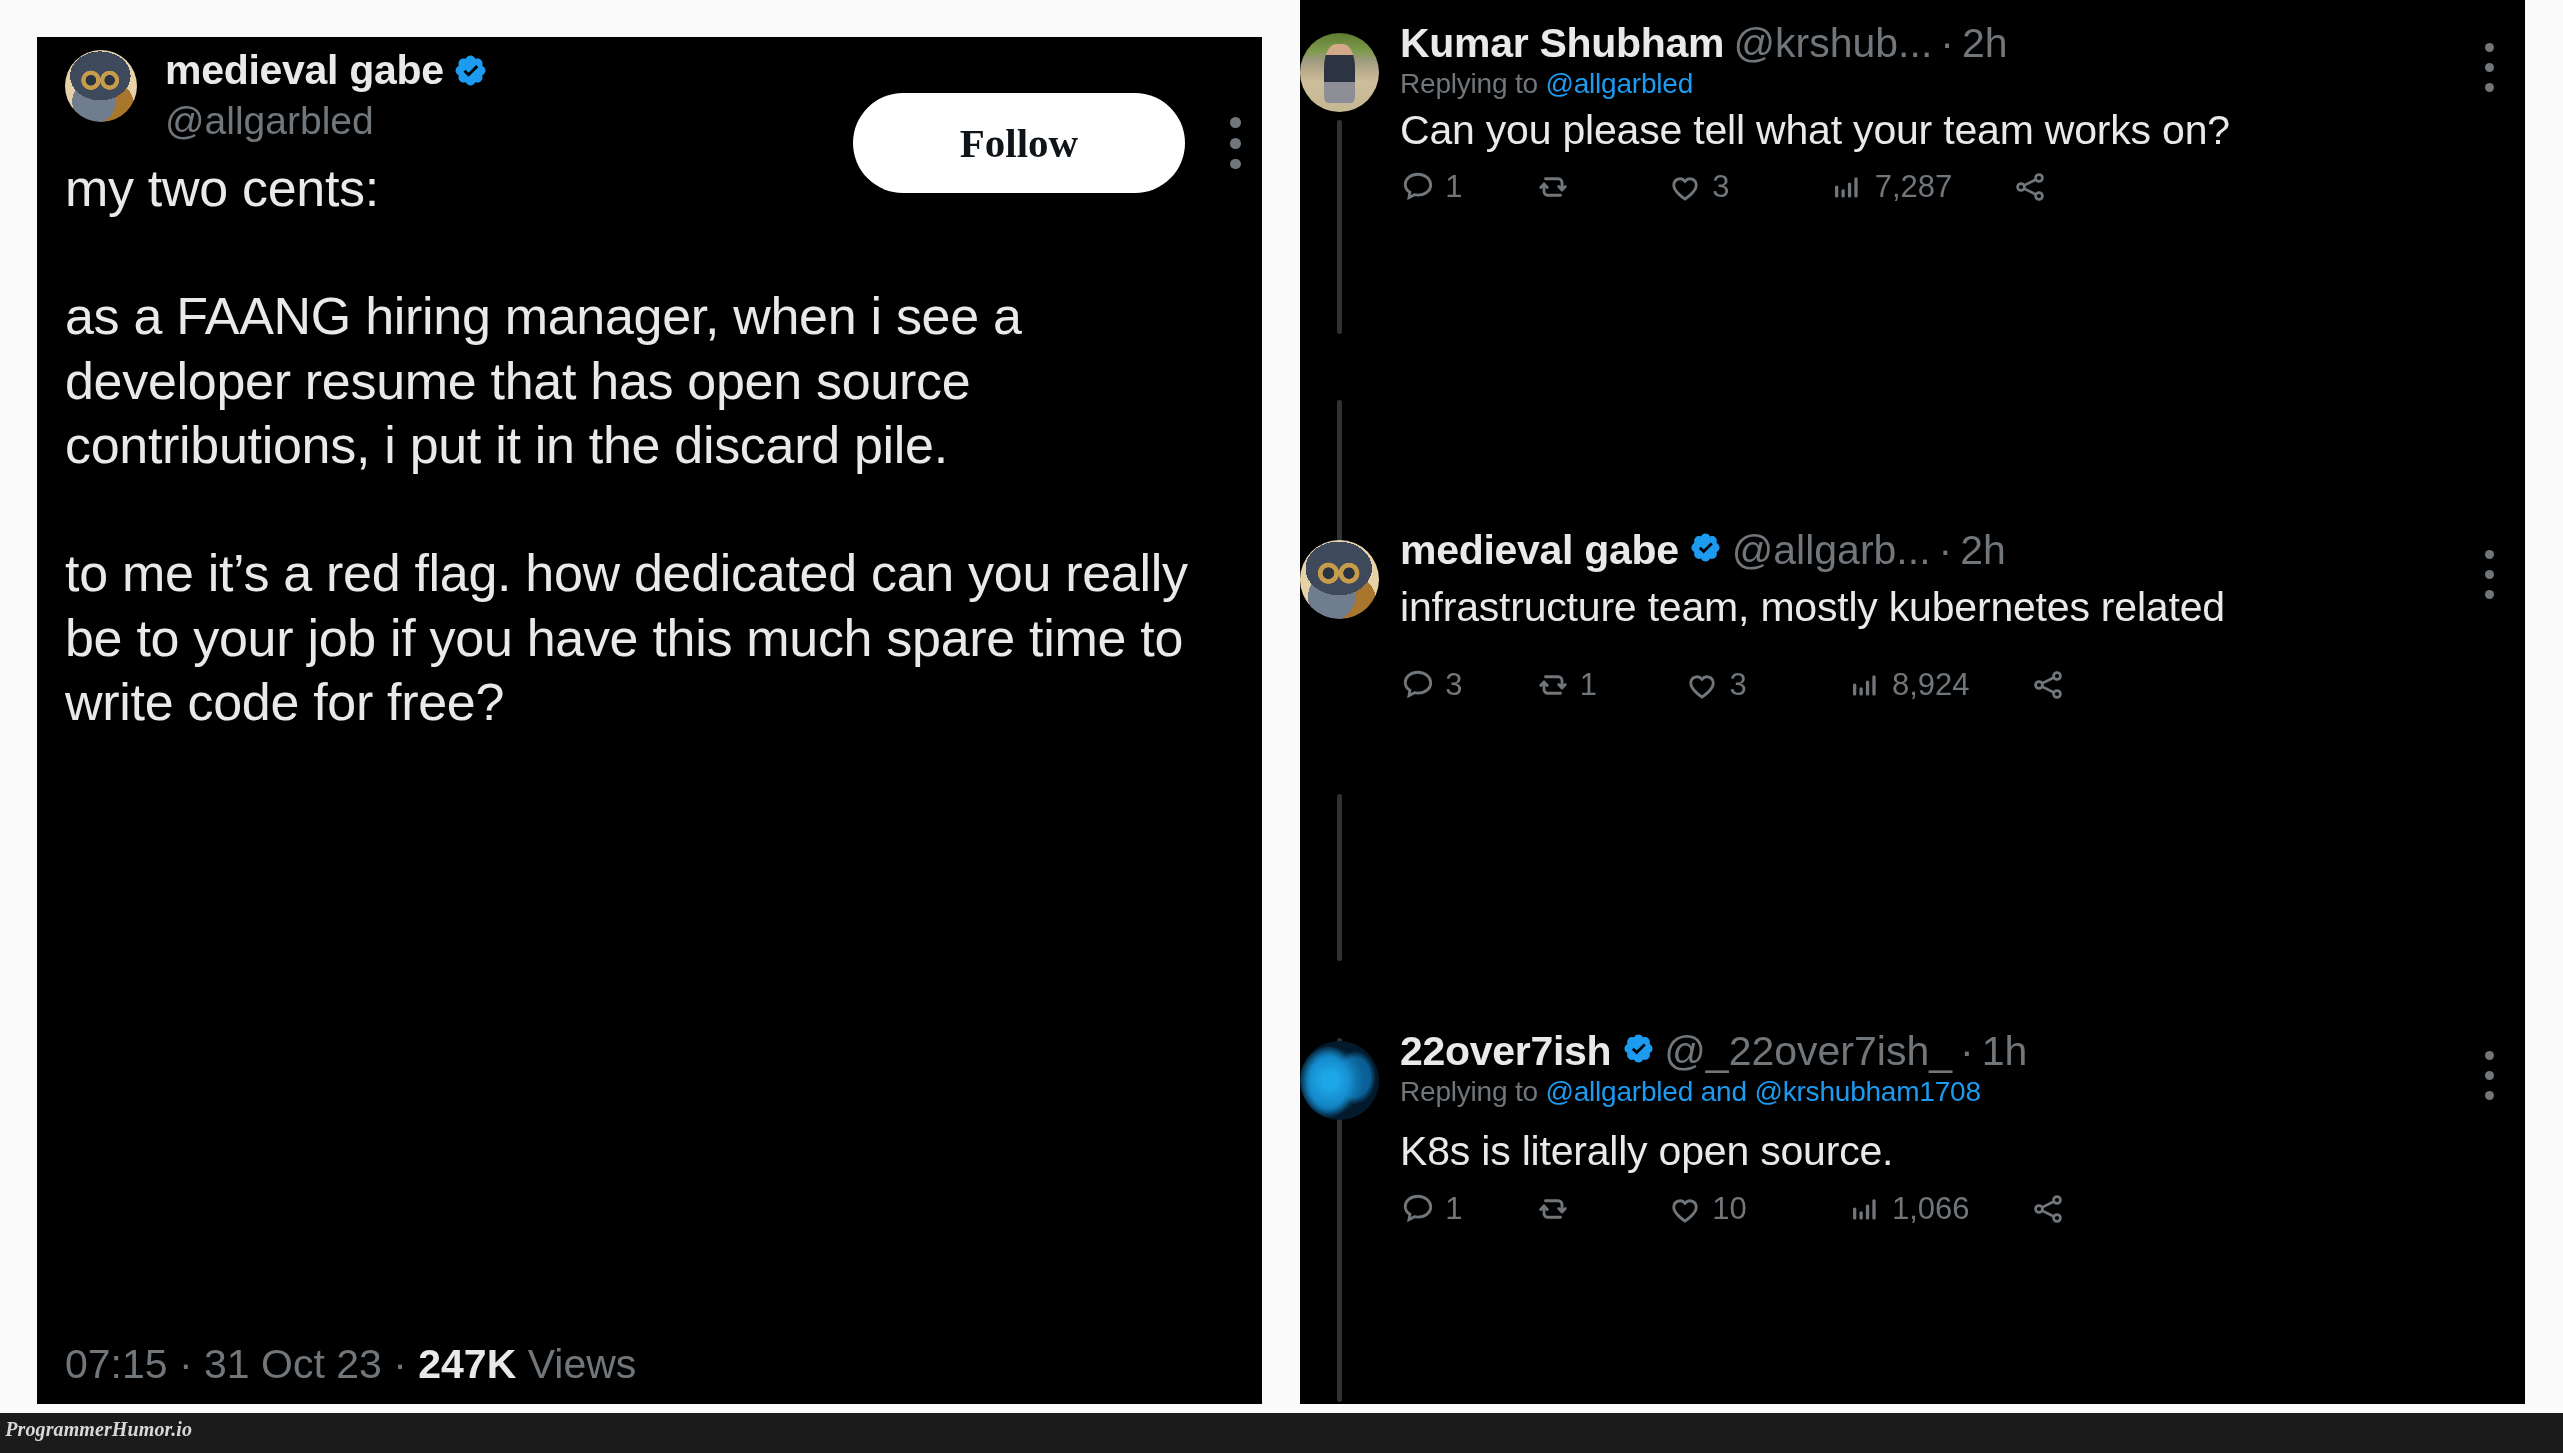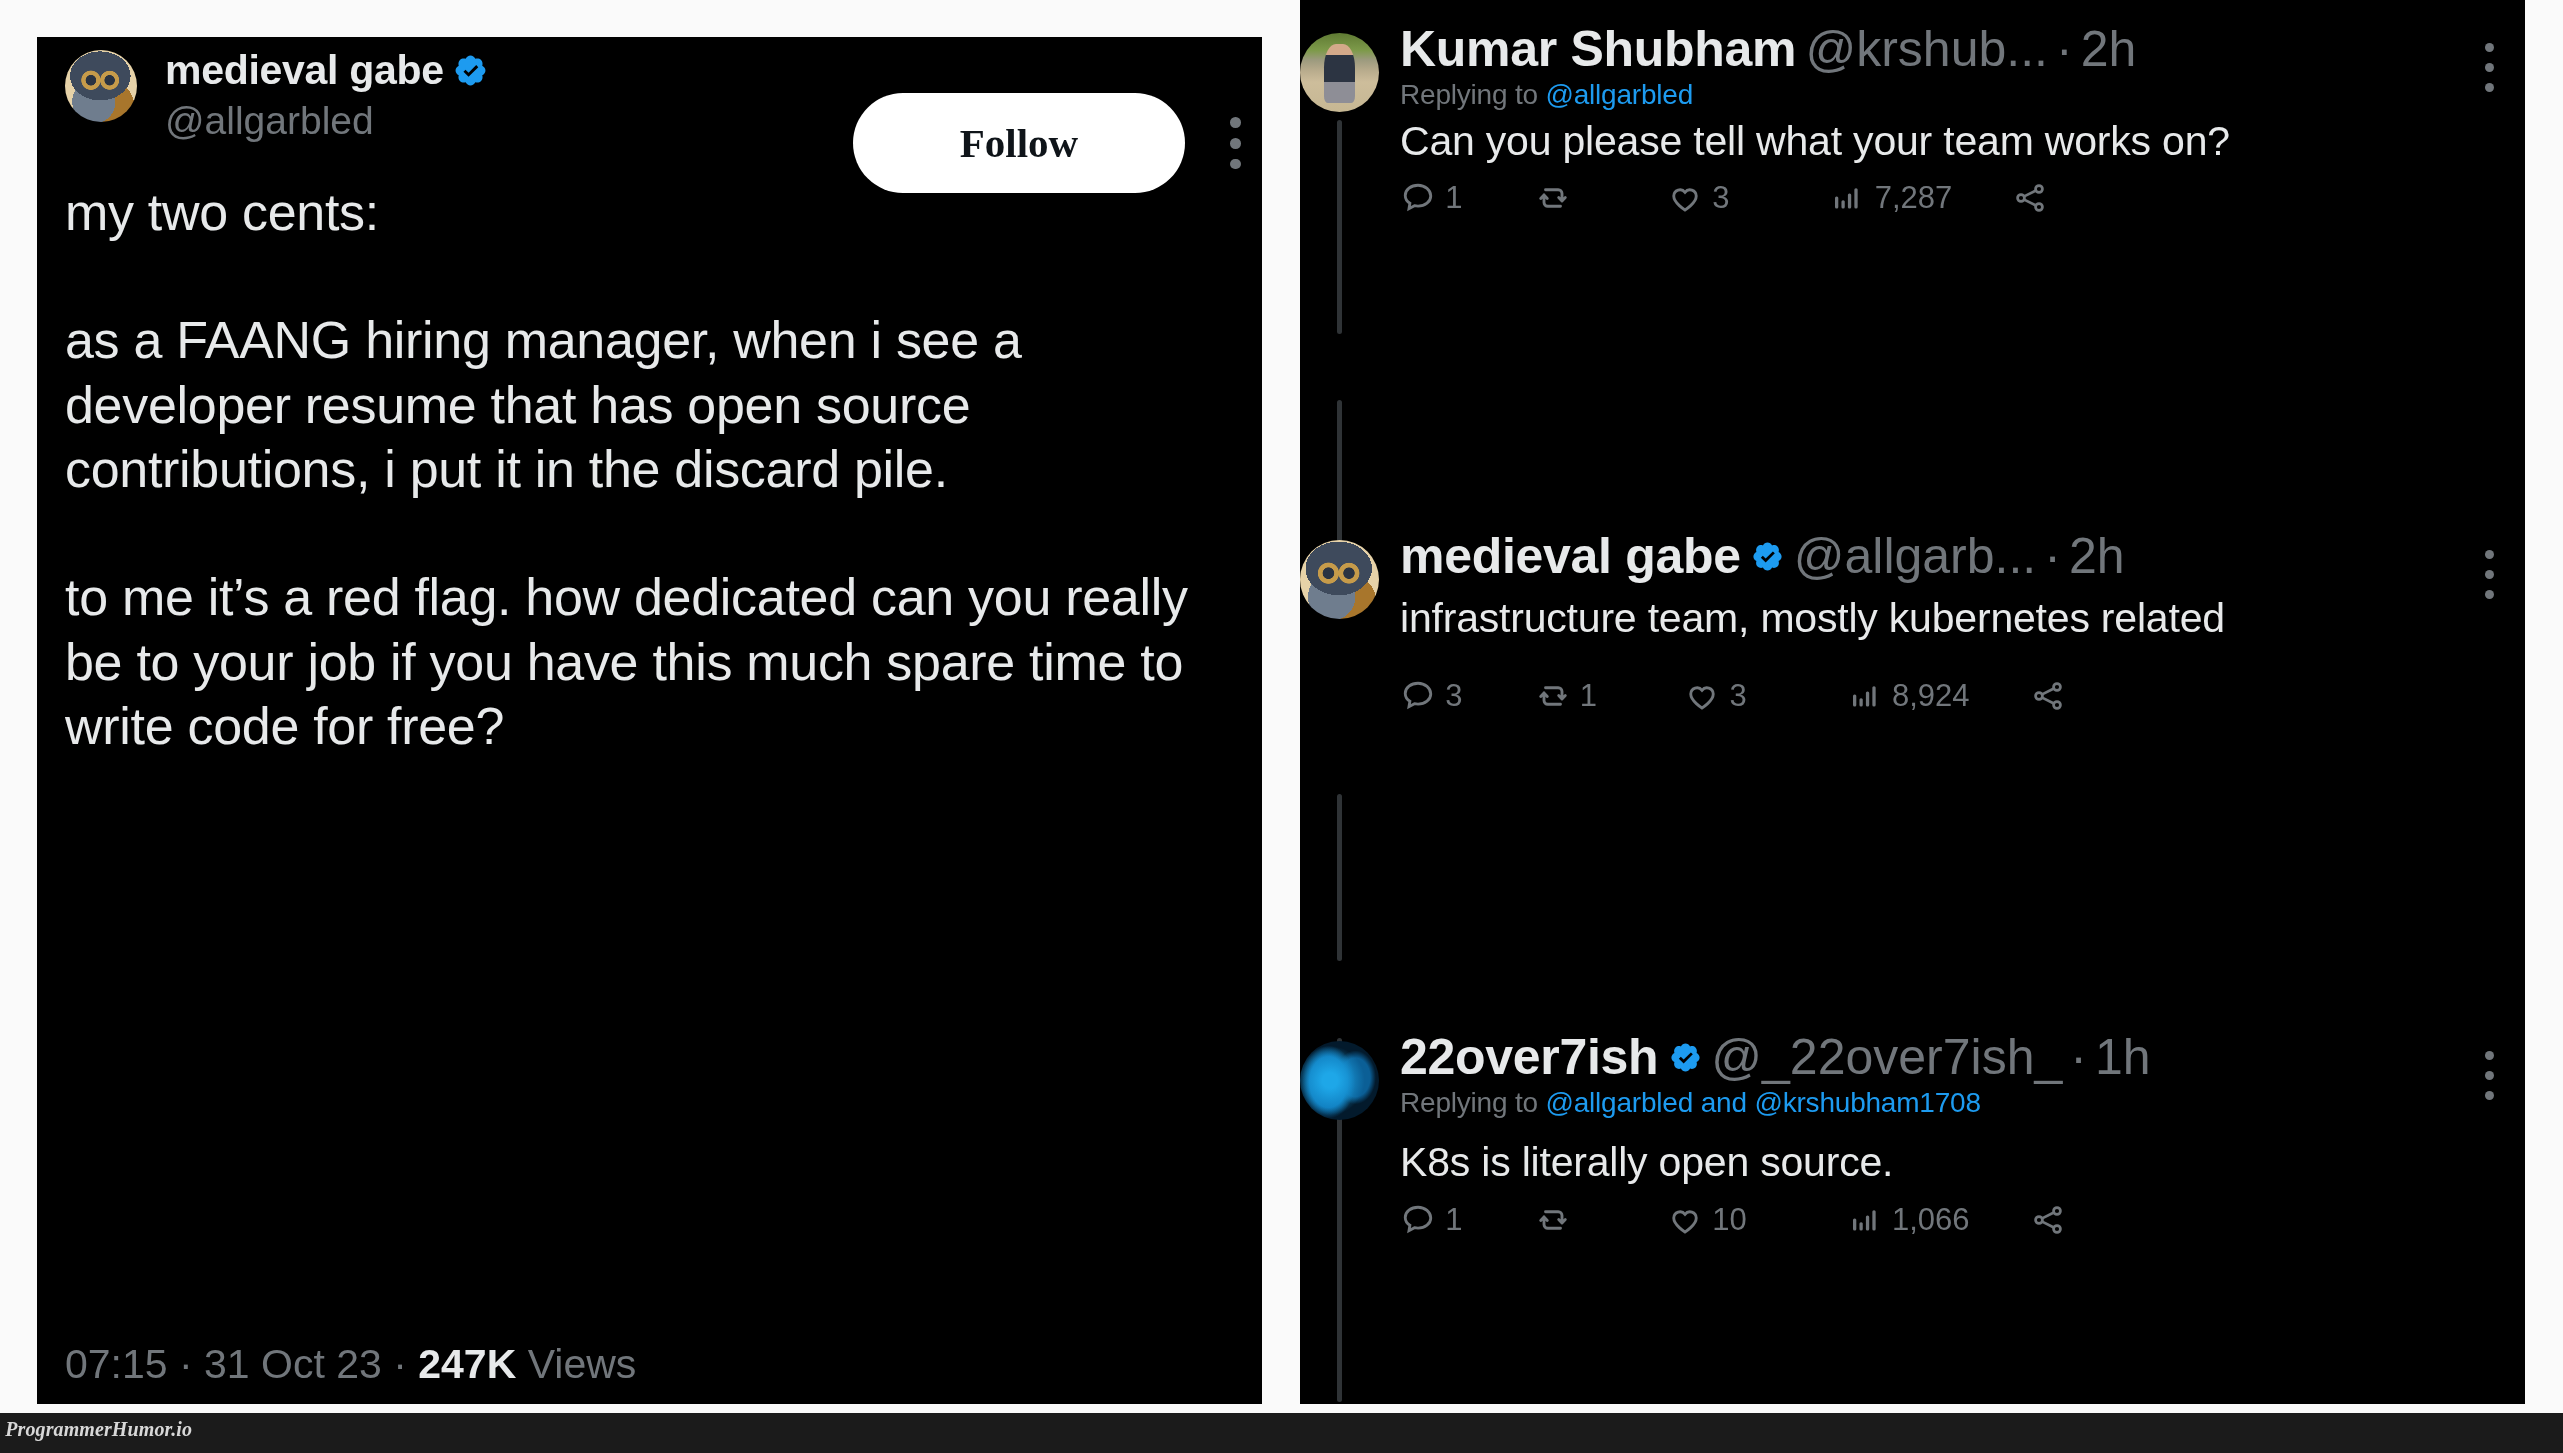--- a/index.html
+++ b/index.html
@@ -71,21 +71,20 @@
   .lp-kebab{left:1165px;top:67px;width:10.7px;height:52px;}
   .lp-kebab i{width:10.7px;height:10.7px;}
 
   .lp-body{
     position:absolute;left:28px;top:119px;right:29px;
     color:#e7e9ea;
     font-size:52px;
     line-height:1.235;
     white-space:pre-wrap;
     letter-spacing:-0.3px;
-    margin-top:24px;
   }
   .lp-meta{
     position:absolute;left:28px;top:1304px;
     color:#71767b;font-size:41px;white-space:nowrap;
   }
   .lp-meta b{color:#e7e9ea;font-weight:bold;}
 
   
   .right-panel{
     position:absolute;
@@ -113,21 +112,21 @@
   .avatar-brain{
     background:
       radial-gradient(circle at 38% 50%, #1ea7e8 0 12%, rgba(0,0,0,0) 55%),
       radial-gradient(ellipse 34% 46% at 36% 52%, #0d74b5 0 70%, rgba(0,0,0,0) 100%),
       radial-gradient(ellipse 26% 34% at 70% 46%, #0b5f96 0 72%, rgba(0,0,0,0) 100%),
       radial-gradient(circle at 50% 50%, #031a2c 0 100%);
   }
   .rp-content{position:absolute;left:100px;right:6.7px;top:0;}
   .rp-line1{
     display:flex;align-items:center;white-space:nowrap;
-    font-size:50px;
+    font-size:41px;
   }
   .rp-name{color:#e7e9ea;font-weight:bold;letter-spacing:-0.3px;}
   .rp-handle{color:#71767b;margin-left:9.3px;}
   .rp-dot{color:#71767b;margin:0 8px;}
   .rp-time{color:#71767b;}
   .rp-kebab{right:-4px;top:14.7px;width:9.3px;height:49px;}
   .rp-kebab i{width:9.3px;height:9.3px;}
   .replying{
     color:#71767b;font-size:28px;line-height:1.22;margin-top:0;letter-spacing:-0.2px;
   }

